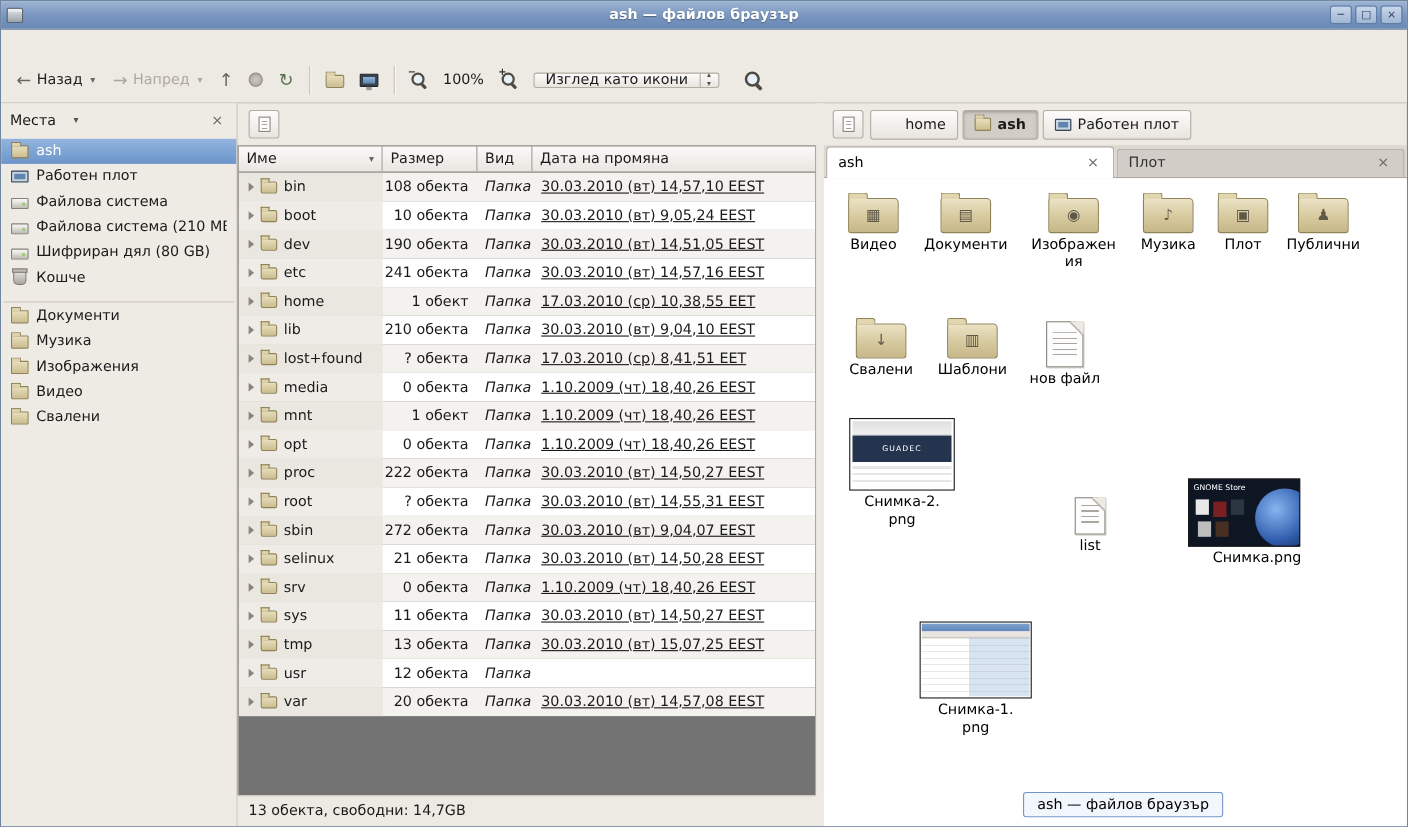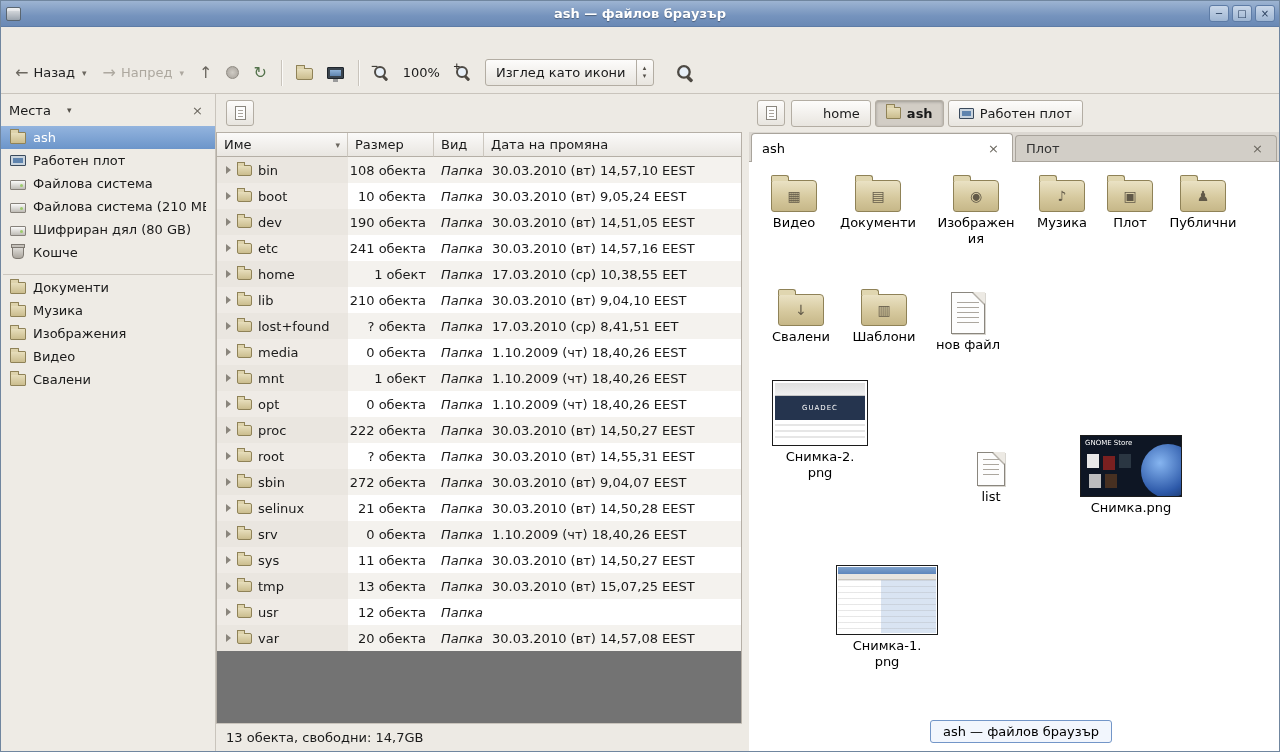--- a/index.html
+++ b/index.html
@@ -36,21 +36,21 @@
   .tfolder { width:17px; height:12px; position:relative; background:linear-gradient(#E7DEBC,#CBBD8E); border:1px solid #8F8257; border-radius:1px 2px 2px 2px; margin-top:3px; }
   .tfolder::before { content:""; position:absolute; top:-4px; left:-1px; width:7px; height:3px; background:#DED3AC; border:1px solid #8F8257; border-bottom:none; border-radius:1px 1px 0 0; }
   .tcomp { width:17px; height:12px; position:relative; background:#39434D; border:1px solid #20262C; border-radius:1px; }
   .tcomp::before { content:""; position:absolute; inset:2px; background:linear-gradient(#8FB2D8,#5F84AE); }
   .tcomp::after { content:""; position:absolute; left:5px; bottom:-4px; width:5px; height:3px; background:#9B9B9B; }
   .mag { width:15px; height:15px; position:relative; display:inline-block; }
   .mag::before { content:""; position:absolute; left:1px; top:1px; width:8px; height:8px; border:2px solid #4E4A44; border-radius:50%; background:#E8F0F8; }
   .mag::after { content:""; position:absolute; left:11px; top:10px; width:6px; height:3px; background:#4E4A44; transform:rotate(45deg); transform-origin:0 0; border-radius:1px; }
   .zoom-sign { position:absolute; left:3px; top:0px; font-size:9px; font-weight:bold; color:#33302B; z-index:2; }
   .zoom-label { padding:0 6px; }
-  .viewcombo { display:flex; align-items:center; height:27px; margin-left:6px; background:linear-gradient(#FDFCFB,#E8E5DF); border:1px solid #B3ADA3; border-radius:3px; }
+  .viewcombo { display:flex; align-items:center; height:14px; margin-left:6px; background:linear-gradient(#FDFCFB,#E8E5DF); border:1px solid #B3ADA3; border-radius:3px; }
   .viewcombo .vlabel { padding:0 10px; }
   .viewcombo .spin { display:flex; flex-direction:column; align-items:center; justify-content:center; width:17px; height:100%; border-left:1px solid #B3ADA3; font-size:7px; color:#55514A; line-height:1.1; }
 
   
   .content { flex:1; display:flex; min-height:0; }
 
   
   .sidebar { width:215px; flex:0 0 215px; background:#EEEBE5; border-right:1px solid #C9C4BC; display:flex; flex-direction:column; }
   .sidebar-header { height:32px; flex:0 0 32px; display:flex; align-items:center; padding:0 8px; gap:16px; }
   .sidebar-header .caret { font-size:9px; color:#55514A; }
@@ -85,21 +85,21 @@
   .sortcaret { margin-left:auto; font-size:9px; color:#6B675F; padding-left:6px; }
   .rows { flex:1; overflow:hidden; }
   .trow { display:flex; height:26px; align-items:stretch; }
   .trow.even { background:#F4F2EE; }
   .trow.odd { background:#FFFFFF; }
   .cell { display:flex; align-items:center; white-space:nowrap; overflow:hidden; }
   .cell-name { width:131px; gap:6px; padding-left:9px; background:#EAE6E0; }
   .trow.odd .cell-name { background:#EFEBE6; }
   .cell-size { width:86px; justify-content:flex-end; padding-right:8px; }
   .cell-type { width:50px; padding-left:7px;font-style:italic; }
-  .cell-date { flex:1; padding-left:8px; }
+  .cell-date { flex:1; padding-left:8px;text-decoration:underline; }
   .expander { width:0; height:0; border-left:5px solid #8A857C; border-top:4px solid transparent; border-bottom:4px solid transparent; flex:0 0 auto; }
   .rowfolder { width:15px; height:11px; position:relative; background:linear-gradient(#E7DEBC,#CBBD8E); border:1px solid #8F8257; border-radius:1px 2px 2px 2px; flex:0 0 auto; }
   .rowfolder::before { content:""; position:absolute; top:-4px; left:-1px; width:6px; height:3px; background:#DED3AC; border:1px solid #8F8257; border-bottom:none; }
   .statusbar { height:28px; flex:0 0 28px; display:flex; align-items:center; padding-left:10px; background:#EDEAE4; border-top:1px solid #C9C4BC; }
 
   .splitter { width:7px; flex:0 0 7px; background:#EDEAE4; }
 
   
   .rightpane { flex:1; display:flex; flex-direction:column; min-height:0; }
   .pathbar { height:38px; flex:0 0 38px; display:flex; align-items:center; gap:6px; padding-left:8px; }
@@ -128,21 +128,21 @@
   .kind-file-small .ifile::after { top:6px; height:20px; }
 
   .thumb { display:none; position:relative; margin:0 auto; border:1px solid #1C1C1C; background:#fff; overflow:hidden; }
   .ttext { position:absolute; }
   .kind-thumb-web { width:98px; }
   .kind-thumb-web .thumb { display:block; width:96px; height:66px; padding:2px; }
   .kind-thumb-web .t1 { height:13px; background:linear-gradient(#DFDFDF,#F0F0F0); border-bottom:1px solid #C6C6C6; }
   .kind-thumb-web .t2 { height:24px; background:#25344E; position:relative; }
   .kind-thumb-web .ttext { left:0; right:0; top:8px; text-align:center; color:#fff; font-size:7px; letter-spacing:1px; }
   .kind-thumb-web .t3 { height:21px; background:repeating-linear-gradient(#fff 0 4px,#E6E6E6 4px 6px); }
-  .kind-thumb-store { width:104px; }
+  .kind-thumb-store { width:104px;text-align:right; }
   .kind-thumb-store .thumb { display:block; width:102px; height:62px; background:#0E1624; }
   .kind-thumb-store .t1 { position:absolute; right:-14px; top:8px; width:54px; height:54px; border-radius:50%;
     background:radial-gradient(circle at 35% 35%,#86B5F0,#2D59A9 60%,#132räge648); background:radial-gradient(circle at 35% 35%,#86B5F0,#2D59A9 60%,#132648); }
   .kind-thumb-store .ttext { left:4px; top:3px; color:#fff; font-size:7px; }
   .kind-thumb-store .t3 { position:absolute; left:6px; top:18px; width:12px; height:14px; background:#E8E8E8;
     box-shadow:16px 2px 0 #7A2020, 32px 0 0 #2A3642, 2px 20px 0 #BDBDBD, 18px 20px 0 #473021; }
   .kind-thumb-window { width:104px; }
   .kind-thumb-window .thumb { display:block; width:102px; height:70px; padding:1px; }
   .kind-thumb-window .t1 { height:7px; background:linear-gradient(#7FA2CC,#5E86BC); }
   .kind-thumb-window .t2 { height:6px; background:#E8E5E0; border-bottom:1px solid #CCC7BF; }

